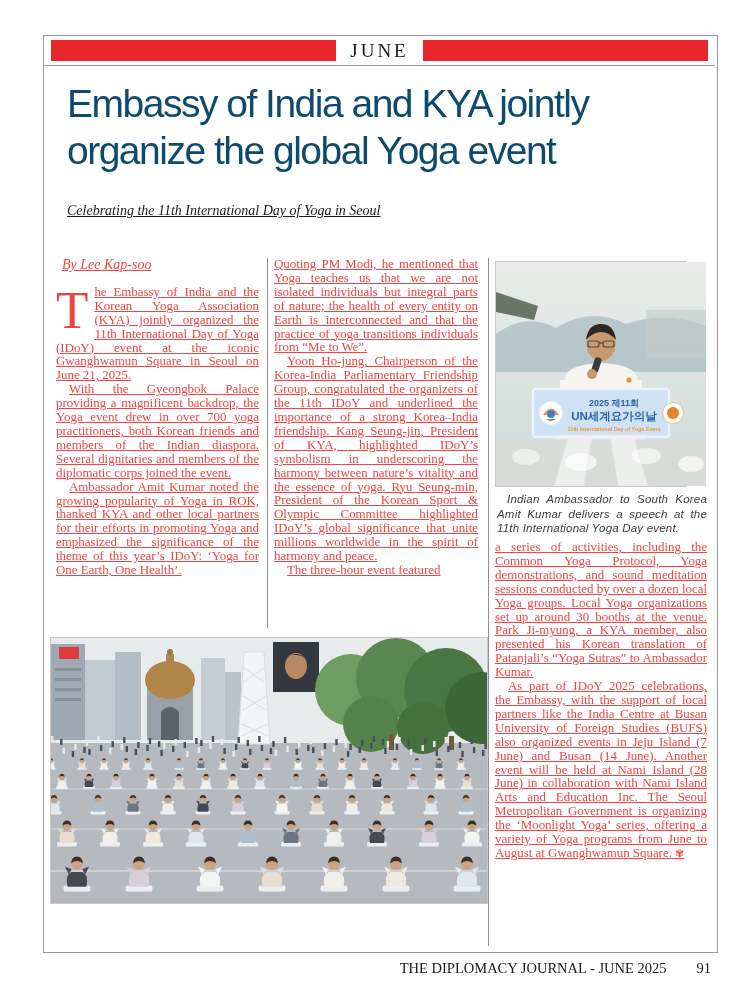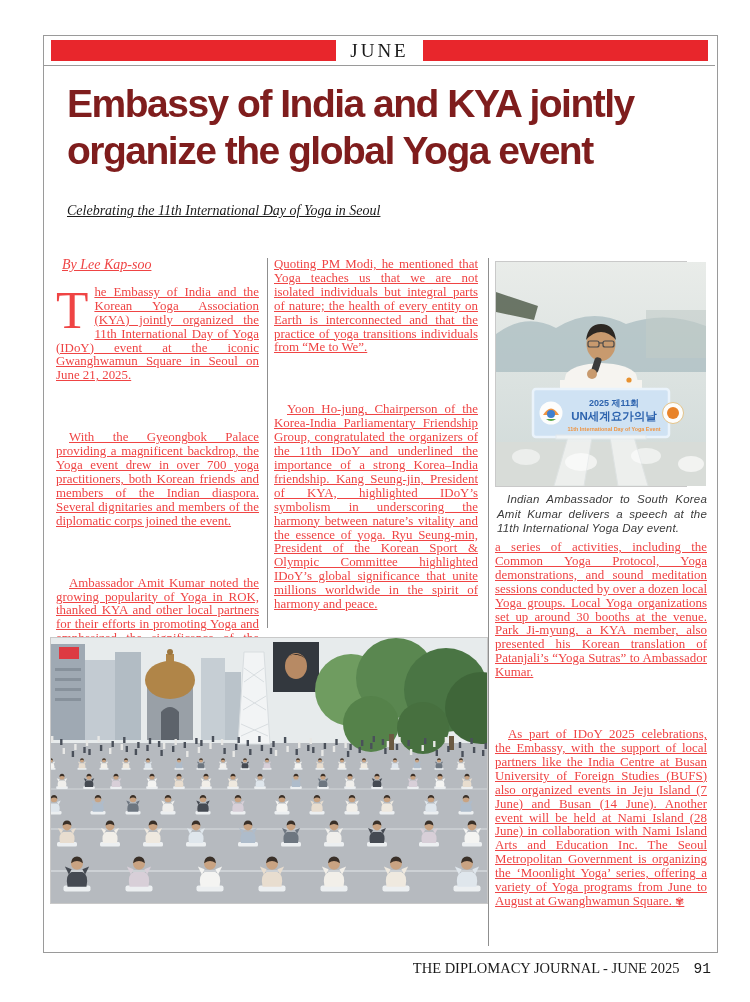--- a/index.html
+++ b/index.html
@@ -6,39 +6,39 @@
   #page{position:relative;width:750px;height:1002px;background:#fff;overflow:hidden;
         font-family:"Liberation Serif",serif;color:#111;}
   .frame{position:absolute;left:43px;top:35px;width:673px;height:916px;border:1px solid #9a9a9a;background:#fff;}
   
   .band{position:absolute;left:44px;top:36px;width:671px;height:30px;border-bottom:1px solid #9a9a9a;
         display:flex;align-items:center;gap:14px;padding:0 7px;box-sizing:border-box;background:#fff;}
   .redbar{flex:1;height:21px;background:#e8262c;}
   .band-label{font-family:"Liberation Serif",serif;font-size:19px;letter-spacing:3px;color:#1a1a1a;}
   
   .headline{position:absolute;left:67px;top:80px;width:645px;
-            font-family:"Liberation Sans",sans-serif;font-weight:bold;
-            font-size:39px;line-height:47px;letter-spacing:-1.5px;color:#7f1d1d;}
+            font-family:"Liberation Sans",sans-serif;font-weight:normal;
+            font-size:39px;line-height:47px;letter-spacing:-1.5px;color:#0c4a6e;}
   .subhead{position:absolute;left:67px;top:203px;width:620px;font-style:italic;
            font-size:14px;text-decoration:underline;color:#1a1a1a;}
   
   .col{position:absolute;font-size:12.9px;line-height:13.9px;text-align:justify;color:#ef4444;text-decoration:underline;}
   .col p{margin:0;}
-  .col p.indent{text-indent:13px;margin-top:48px;}
+  .col p.indent{text-indent:13px;}
   .byline{font-style:italic;font-size:14px;margin:2px 0 14px 6px;}
   .dropcap{float:left;font-size:53px;line-height:42px;padding:3px 6px 0 0;font-family:"Liberation Serif",serif;}
   .vdiv{position:absolute;width:1px;background:#8f8f8f;}
   
   .photo{position:absolute;border:1px solid #c9c9c9;box-sizing:border-box;background:#dfe3e2;}
   .caption{position:absolute;font-family:"Liberation Sans",sans-serif;font-size:11.5px;line-height:14.5px;
            color:#3b3b3b;text-align:justify;letter-spacing:0.2px;font-style:italic;}
   .caption.cindent{text-indent:10px;}
   
   .footer{position:absolute;left:44px;top:960px;width:667px;text-align:right;font-size:14.5px;color:#1a1a1a;}
-  .footer .pageno{margin-left:14px;font-family:Liberation Mono, monospace;}
+  .footer .pageno{margin-left:30px;}
   .endmark{font-family:"DejaVu Sans",sans-serif;font-size:11px;}
   svg text{font-family:"Liberation Sans",sans-serif;}
 </style>
 </head>
 <body>
 
 <div id="page">
 
   <div class="frame"></div>
 

